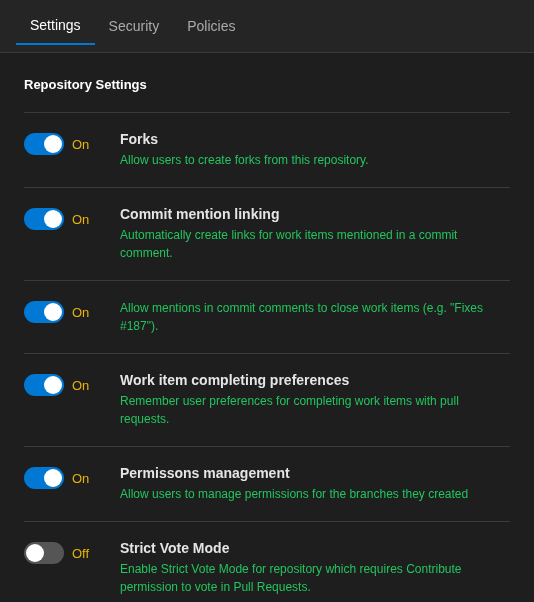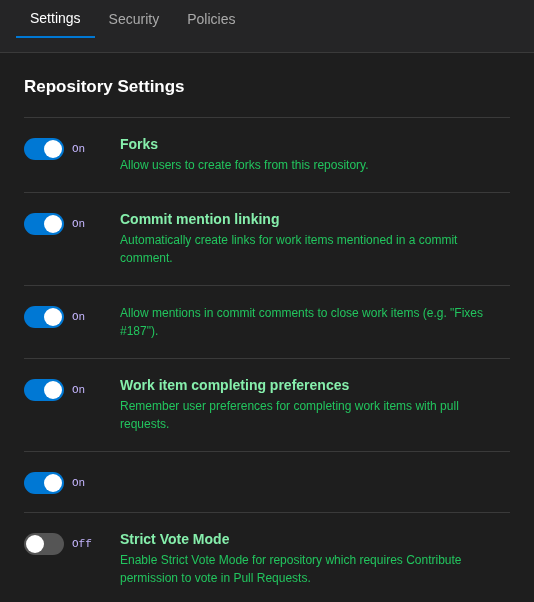--- a/index.html
+++ b/index.html
@@ -27,37 +27,37 @@
       padding: 0 16px;
       height: 53px;
     }
 
     .tab {
       padding: 10px 14px;
       cursor: pointer;
       color: #aaaaaa;
       font-size: 14px;
       position: relative;
-      bottom: 15px;
+      bottom: 8px;
       user-select: none;
     }
 
     .tab.active {
       color: #ffffff;
       border-bottom: 2px solid #0078d4;
       margin-bottom: -1px;
     }
 
     
     .content {
       padding: 24px 24px 0 24px;
     }
 
     .section-title {
-      font-size: 17px;
+      font-size: 13px;
       font-weight: 600;
       color: #ffffff;
       margin-bottom: 20px;
     }
 
     
     .settings-list {
       border-top: 1px solid #3a3a3a;
     }
 
@@ -114,35 +114,34 @@
 
     .toggle-track.on .toggle-thumb {
       left: 20px;
     }
 
     .toggle-track.off .toggle-thumb {
       left: 2px;
     }
 
     .toggle-label {
-      font-size: 11px;
-      color: #c4b5fd;
+      font-size: 13px;
+      color: #eab308;
       min-width: 24px;
-      font-family: Liberation Mono, monospace;
     }
 
     
     .setting-text {
       flex: 1;
     }
 
     .setting-name {
       font-size: 14px;
       font-weight: 700;
-      color: #86efac;
+      color: #e5e5e5;
       margin-bottom: 4px;
     }
 
     .setting-desc {
       font-size: 12px;
       color: #22c55e;
       line-height: 1.5;
     }
   </style>
 </head>
@@ -216,20 +215,24 @@
       </div>
       <div class="setting-item">
         <div class="toggle-area">
           <div class="toggle">
             <div class="toggle-track on">
               <div class="toggle-thumb"></div>
             </div>
           </div>
           <span class="toggle-label">On</span>
         </div>
+        <div class="setting-text">
+          <div class="setting-name">Permissons management</div>
+          <div class="setting-desc">Allow users to manage permissions for the branches they created</div>
+        </div>
       </div>
       <div class="setting-item">
         <div class="toggle-area">
           <div class="toggle">
             <div class="toggle-track off">
               <div class="toggle-thumb"></div>
             </div>
           </div>
           <span class="toggle-label">Off</span>
         </div>

